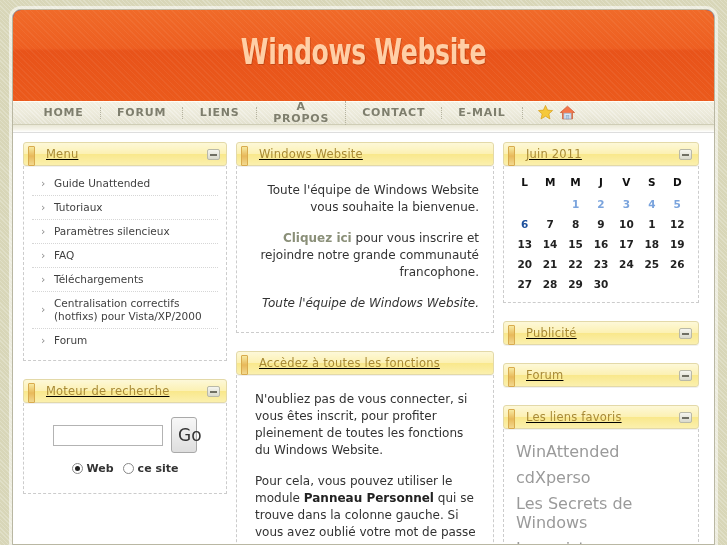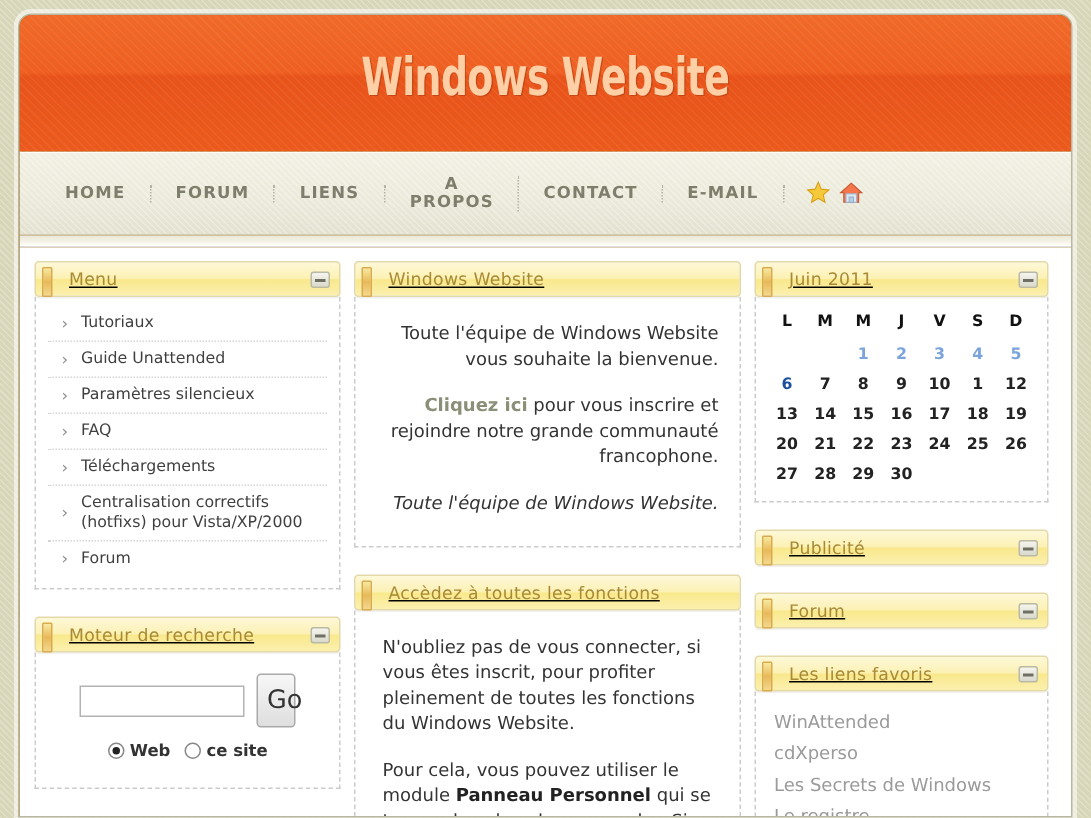--- a/index.html
+++ b/index.html
@@ -18,21 +18,21 @@
     pointer-events: none;
     z-index: 0;
   }
 
   
   .page {
     position: relative;
     z-index: 1;
     margin: 9px 12px 16px 12px;
     width: 703px;
-    background: #a16207;
+    background: #1d4ed8;
     border: 1px solid #b9b7a2;
     border-radius: 9px 9px 0 0;
     box-shadow: 0 0 0 3px rgba(255,255,255,0.55);
     overflow: hidden;
     height: 536px;
   }
 
   
   .banner {
     position: relative;
@@ -52,21 +52,21 @@
     font-weight: bold;
     font-size: 35px;
     letter-spacing: -0.5px;
     color: #ffcfa6;
     text-shadow: 1px 1px 0 rgba(150,50,10,0.45);
     transform: scaleX(0.80);
   }
 
   
   .nav {
-    height: 56px;
+    height: 24px;
     display: flex;
     align-items: center;
     background:
       repeating-linear-gradient(45deg, rgba(255,255,255,0.3) 0 1px, rgba(0,0,0,0) 1px 3px),
       linear-gradient(to bottom, #f2f0e2 0%, #eceadb 55%, #e3e1cf 100%);
     border-bottom: 1px solid #cfcdb6;
     padding-left: 14px;
     box-shadow: inset 0 1px 0 #fffef6;
   }
   .nav-item {
@@ -294,21 +294,21 @@
     color: #222;
     font-weight: bold;
   }
   table.cal td.link   { color: #7ba4dd; font-weight: bold; cursor: pointer; }
   table.cal td.today  { color: #1c4f9c; font-weight: bold; cursor: pointer; }
   table.cal td.empty  { color: transparent; }
 
   
   ul.favlinks { list-style: none; margin: 0; padding: 4px 0 0 4px; }
   ul.favlinks li {
-    font-size: 12px;
+    font-size: 16px;
     color: #9a9a9a;
     padding: 3px 0 4px 0;
     cursor: pointer;
   }
 </style>
 </head>
 <body>
 
 <div class="page">
 
@@ -345,22 +345,22 @@
 
     <div class="col-left">
 
       <div class="block">
         <div class="block-head">
           <span class="block-title">Menu</span>
           <span class="collapse-btn"></span>
         </div>
         <div class="block-body">
           <ul class="menu">
+            <li>Guide Unattended</li>
             <li>Tutoriaux</li>
-            <li>Guide Unattended</li>
             <li>Paramètres silencieux</li>
             <li>FAQ</li>
             <li>Téléchargements</li>
             <li>Centralisation correctifs (hotfixs) pour Vista/XP/2000</li>
             <li>Forum</li>
           </ul>
         </div>
       </div>
 
       <div class="block">

